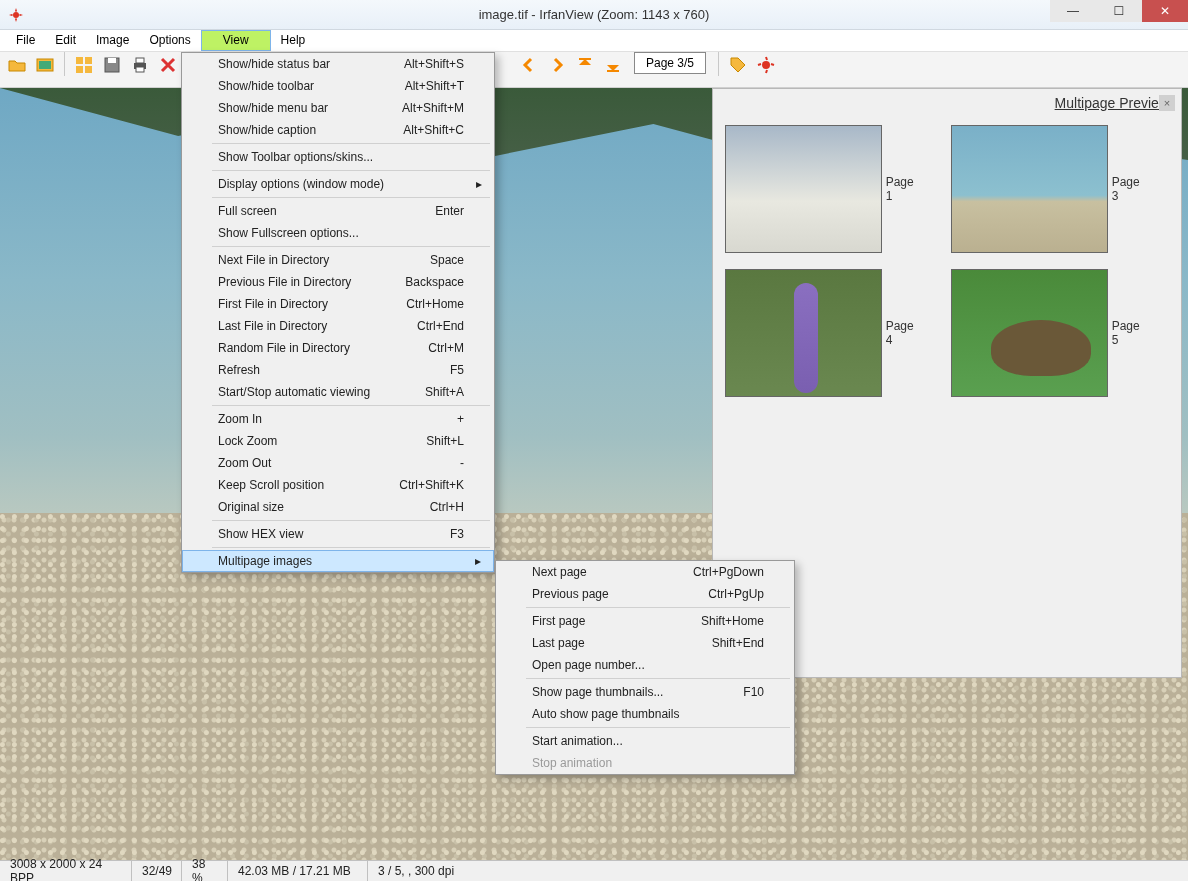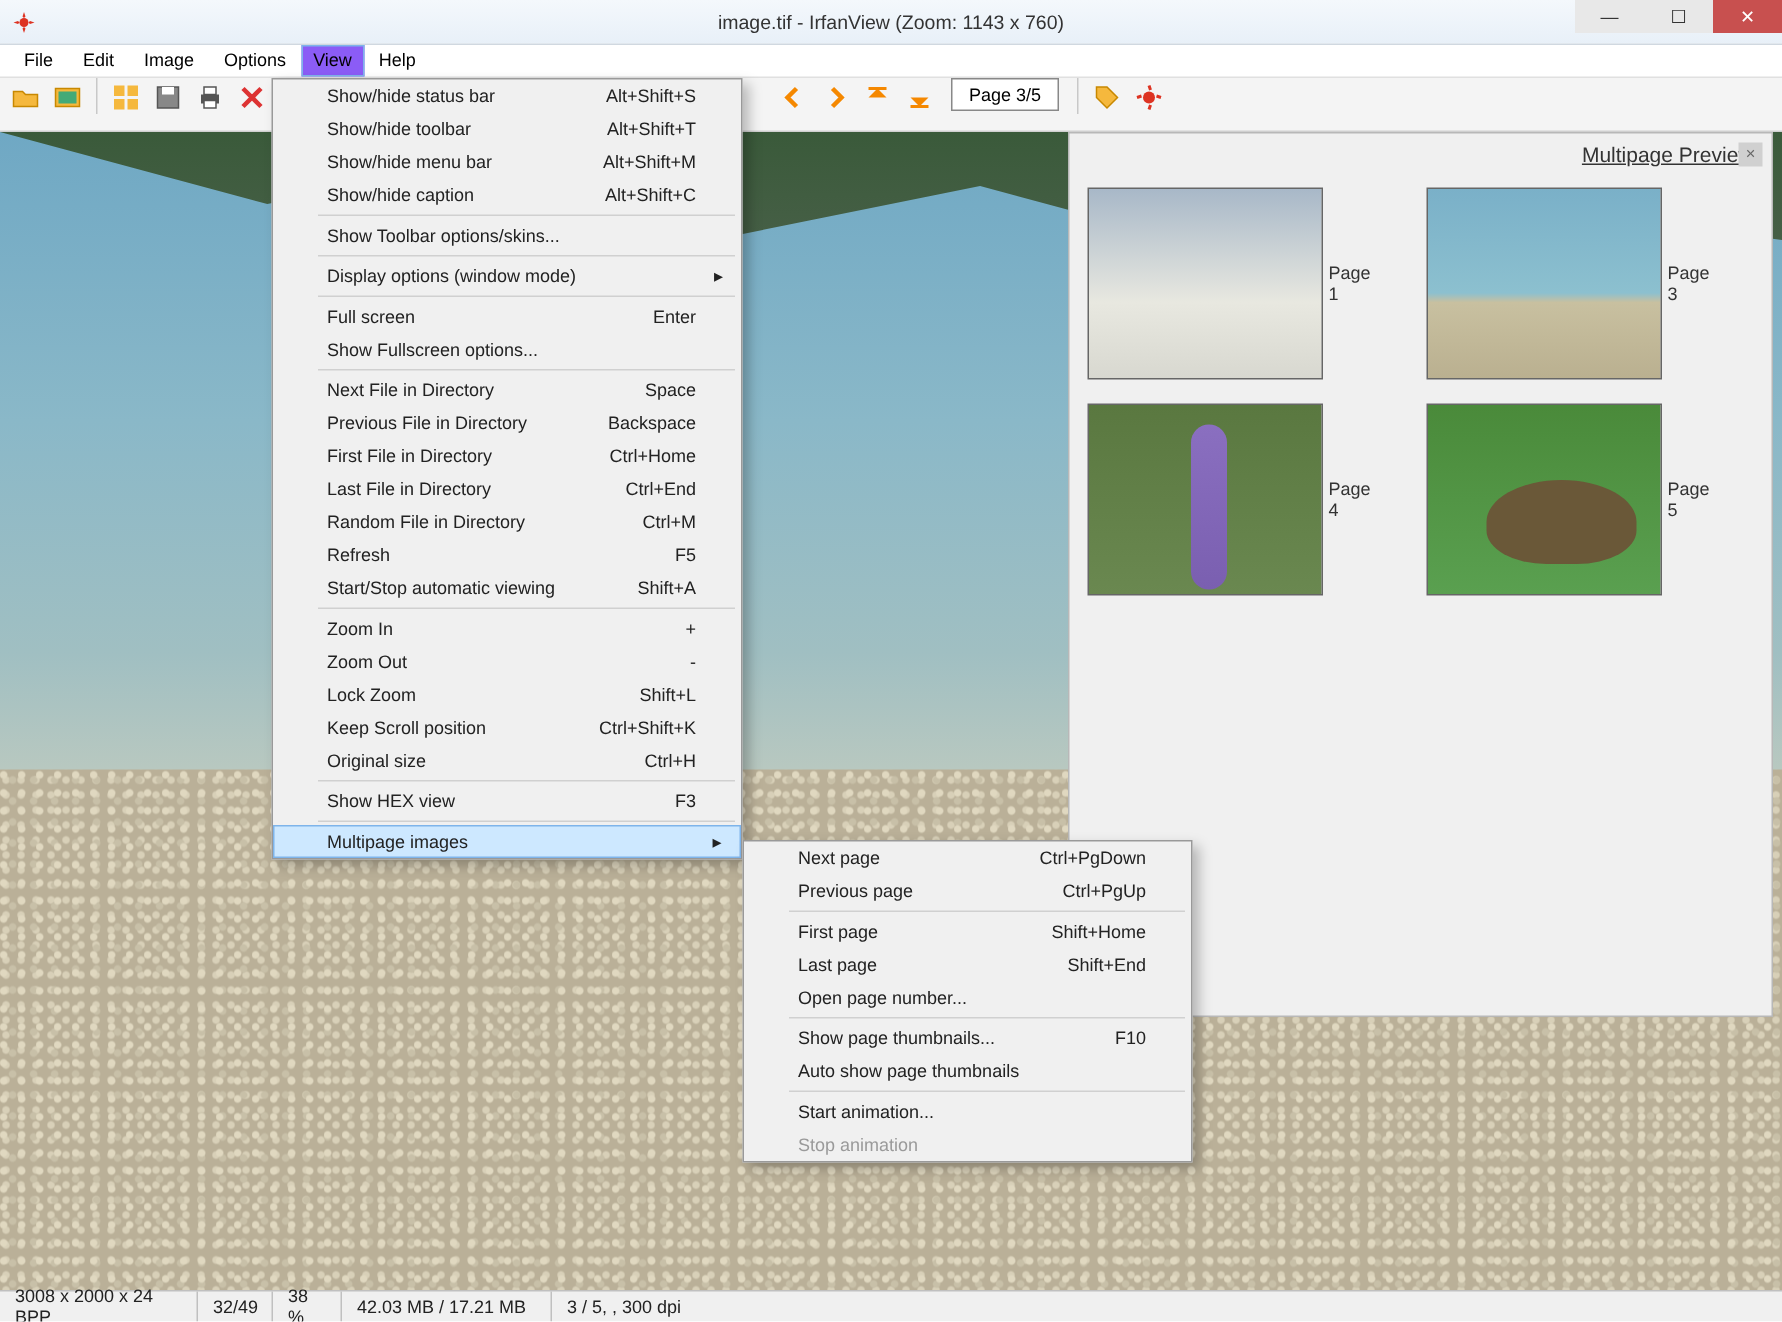--- a/index.html
+++ b/index.html
@@ -31,23 +31,23 @@
   background: #fff;
   border-bottom: 1px solid #e0e0e0;
   display: flex;
   padding-left: 6px;
 }
 .menubar .mitem {
   padding: 3px 10px;
   cursor: default;
 }
 .menubar .mitem.active {
-  background: #8b5cf6;
+  background: #bef264;
   border: 1px solid #7eb4ea;
-  padding: 2px 7px;
+  padding: 2px 21px;
 }
 .toolbar {
   height: 36px;
   background: #f4f4f4;
   border-bottom: 1px solid #d0d0d0;
   display: flex;
   align-items: flex-start;
   padding-left: 4px;
   gap: 2px;
 }
@@ -350,26 +350,26 @@
     <div class="row">
       <span>Start/Stop automatic viewing</span>
       <span>Shift+A</span>
     </div>
     <div class="divider"></div>
     <div class="row">
       <span>Zoom In</span>
       <span>+</span>
     </div>
     <div class="row">
+      <span>Lock Zoom</span>
+      <span>Shift+L</span>
+    </div>
+    <div class="row">
       <span>Zoom Out</span>
       <span>-</span>
-    </div>
-    <div class="row">
-      <span>Lock Zoom</span>
-      <span>Shift+L</span>
     </div>
     <div class="row">
       <span>Keep Scroll position</span>
       <span>Ctrl+Shift+K</span>
     </div>
     <div class="row">
       <span>Original size</span>
       <span>Ctrl+H</span>
     </div>
     <div class="divider"></div>

